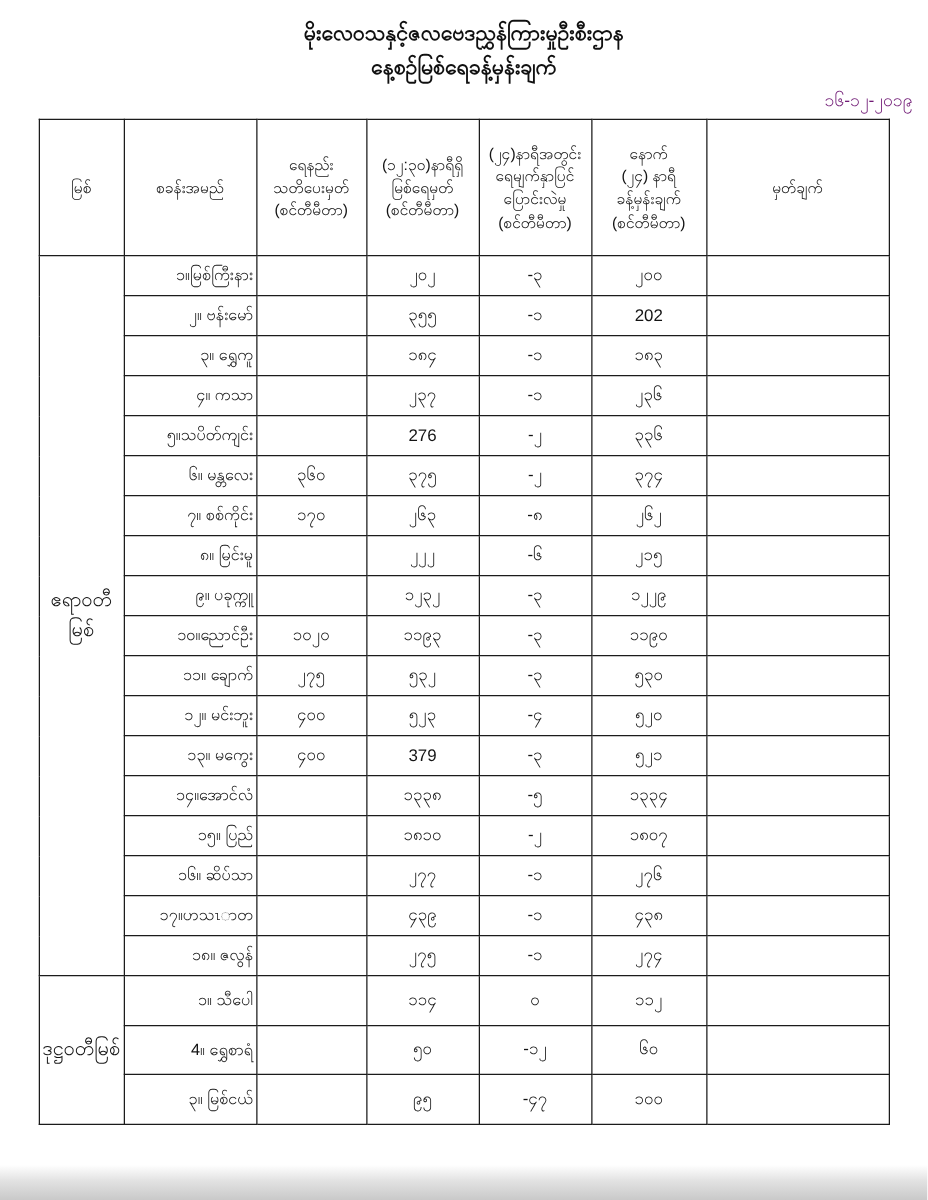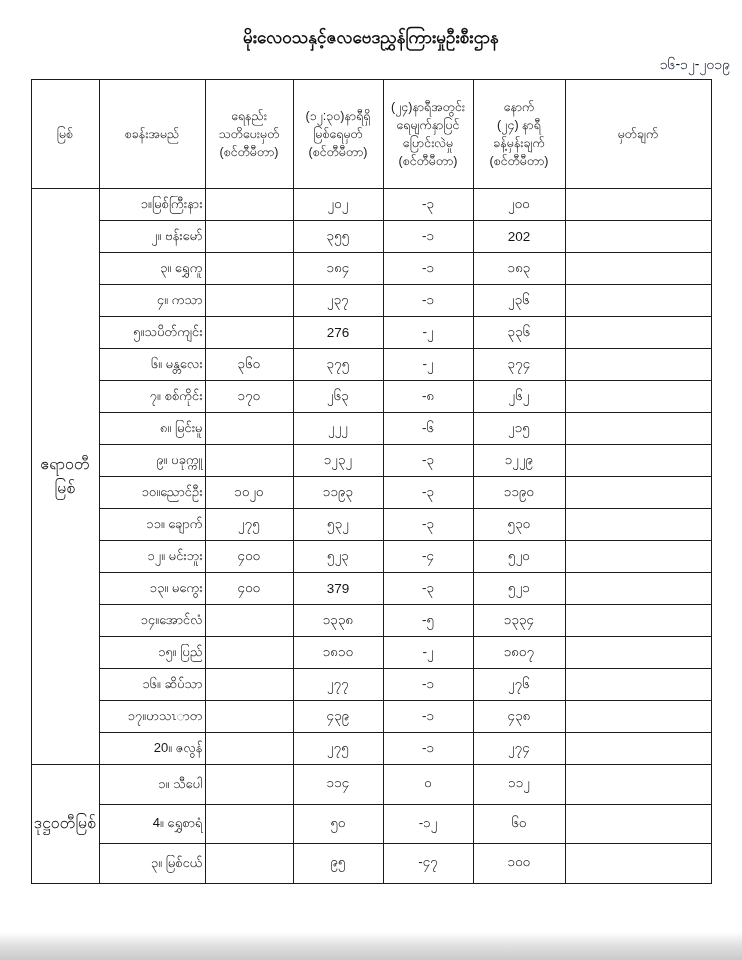--- a/index.html
+++ b/index.html
@@ -4,34 +4,34 @@
 <style>
   html, body { margin: 0; padding: 0; }
   body {
     width: 742px; height: 960px;
     background: #ffffff;
     font-family: "Liberation Sans", sans-serif;
     color: #141414;
     position: relative;
     overflow: hidden;
   }
-  .doc-header { padding-top: 24px; text-align: center; }
+  .doc-header { padding-top: 13px; text-align: center; }
   .title-line {
     font-weight: bold;
     font-size: 17px;
     line-height: 1.6;
     color: #101010;
   }
   .report-date {
     text-align: right;
     padding-right: 12px;
     font-size: 14px;
     margin-top: 4px;
     margin-bottom: 3px;
-    color: #0f172a;
+    color: #701a75;
   }
   table.forecast {
     border-collapse: collapse;
     table-layout: fixed;
     width: 680px;
     margin: 0 auto;
     background: #fff;
   }
   table.forecast th, table.forecast td {
     border: 1.6px solid #1b1b1b;
@@ -72,20 +72,21 @@
     left: 0; bottom: 0;
     width: 100%; height: 28px;
     background: linear-gradient(180deg, #ffffff 0%, #e2e2e2 45%, #c9c9c9 100%);
   }
 </style>
 </head>
 <body>
 
 <div class="doc-header">
   <div class="title-line">မိုးလေဝသနှင့်ဇလဗေဒညွှန်ကြားမှုဦးစီးဌာန</div>
+  <div class="title-line">နေ့စဉ်မြစ်ရေခန့်မှန်းချက်</div>
 </div>
 
 <div class="report-date">၁၆-၁၂-၂၀၁၉</div>
 
 <table class="forecast">
   <colgroup>
     <col style="width:68px">
     <col style="width:106px">
     <col style="width:88px">
     <col style="width:90px">
@@ -246,21 +247,21 @@
       </tr>
       <tr class="g0">
         <td class="station">၁၇။ဟသၤာတ</td>
         <td class="num"></td>
         <td class="num">၄၃၉</td>
         <td class="num">-၁</td>
         <td class="num">၄၃၈</td>
         <td class="num"></td>
       </tr>
       <tr class="g0">
-        <td class="station">20။ ဇလွန်</td>
+        <td class="station">၁၈။ ဇလွန်</td>
         <td class="num"></td>
         <td class="num">၂၇၅</td>
         <td class="num">-၁</td>
         <td class="num">၂၇၄</td>
         <td class="num"></td>
       </tr>
       <tr class="g1">
         <td class="river-group" rowspan="3">ဒုဋ္ဌဝတီမြစ်</td>
         <td class="station">၁။ သီပေါ</td>
         <td class="num"></td>

